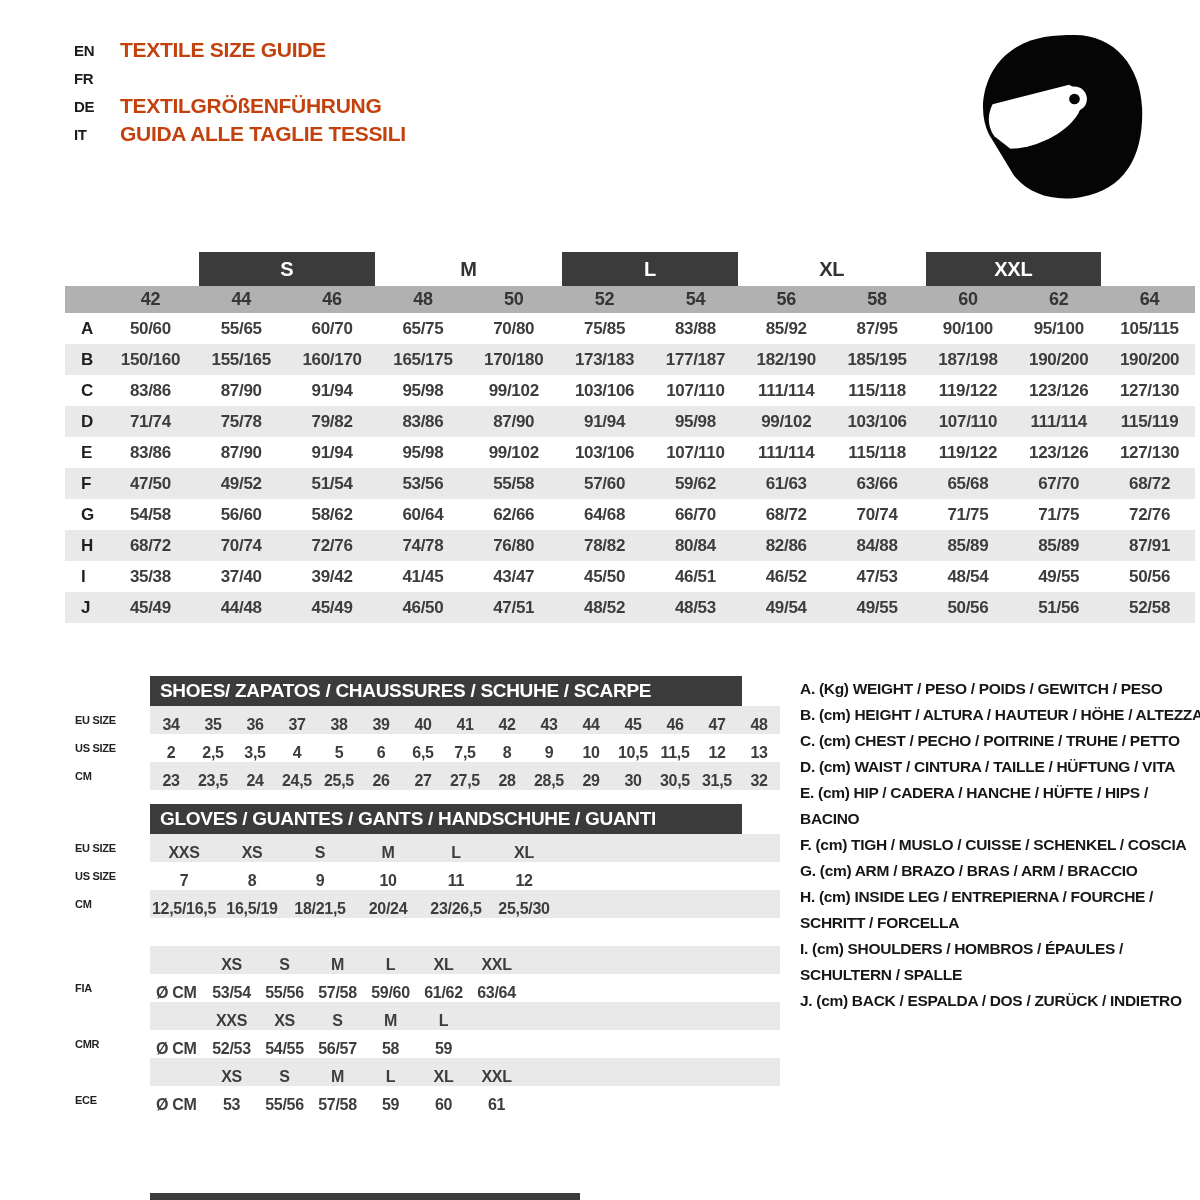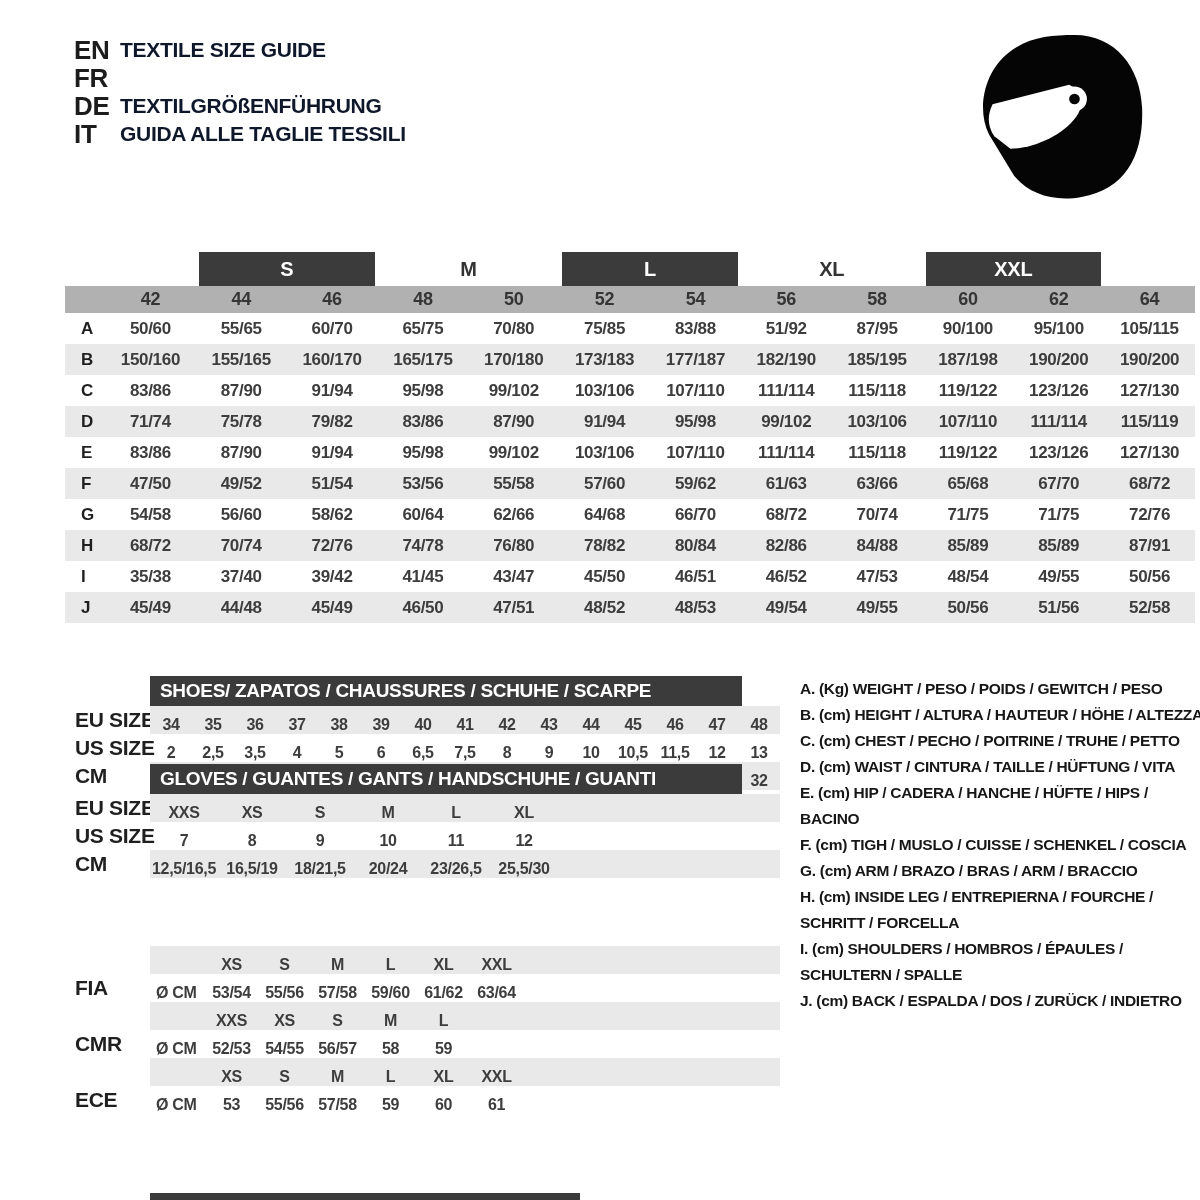--- a/index.html
+++ b/index.html
@@ -2,53 +2,53 @@
 <html><head>
 <meta charset="utf-8">
 <style>
   html,body{margin:0;padding:0;background:#fff;}
   .canvas{position:relative;width:1200px;height:1200px;background:#ffffff;overflow:hidden;
           font-family:"Liberation Sans",sans-serif;color:#2e2e2e;letter-spacing:-0.3px;}
 
   
   .lang-list{position:absolute;left:74px;top:36px;}
   .lang-row{display:flex;height:28px;align-items:center;}
-  .lang-code{width:46px;font-weight:bold;font-size:26px;color:#1c1c1c;}
-  .lang-label{font-weight:bold;font-size:21px;color:#0f172a;white-space:nowrap;}
+  .lang-code{width:46px;font-weight:bold;font-size:15px;color:#1c1c1c;}
+  .lang-label{font-weight:bold;font-size:21px;color:#c2410c;white-space:nowrap;}
 
   
   .helmet-box{position:absolute;left:968px;top:26px;width:188px;height:178px;}
 
   
   .main-table{position:absolute;left:65px;top:252px;width:1130px;}
   .g-row{display:grid;grid-template-columns:40px repeat(12,1fr);align-items:center;}
   .group-row{height:34px;}
   .num-row{height:27px;background:#b1b1b1;}
   .data-row{height:31px;}
   .stripe{background:#e9e9e9;}
   .g-cell{text-align:center;font-weight:bold;font-size:17px;color:#3d3d3d;white-space:nowrap;}
   .num-row .g-cell{font-size:18px;color:#353535;}
   .letter{text-align:left;padding-left:16px;color:#1f1f1f;}
   .group{font-size:20px;height:100%;display:flex;align-items:center;justify-content:center;color:#333;}
   .group.dark{background:#3b3b3b;color:#ffffff;margin:0 3px;}
 
   
   .sub{position:absolute;left:60px;}
   .sub-shoes{top:676px;}
-  .sub-gloves{top:764px;}
+  .sub-gloves{top:804px;}
   .sub-helmet{top:946px;}
   .sub-header{display:flex;}
   .hspacer{width:90px;}
   .bar{height:30px;background:#3b3b3b;color:#fff;font-weight:bold;font-size:19px;
        display:flex;align-items:center;padding-left:10px;box-sizing:border-box;white-space:nowrap;}
   .bar-wide{width:592px;}
   .bar-narrow{width:395px;}
   .srow{display:flex;height:28px;align-items:stretch;}
   .slabel{width:90px;display:flex;align-items:center;padding-left:15px;box-sizing:border-box;
-          font-weight:bold;font-size:21px;color:#1f1f1f;white-space:nowrap;}
+          font-weight:bold;font-size:11px;color:#1f1f1f;white-space:nowrap;}
   .scontent{width:630px;display:flex;align-items:flex-end;}
   .scell{text-align:center;font-weight:bold;font-size:16px;color:#3d3d3d;white-space:nowrap;}
   .cell-shoe{width:42px;}
   .cell-glove{width:68px;}
   .hunit{width:55px;padding-left:6px;box-sizing:border-box;font-weight:bold;font-size:16px;
          color:#3d3d3d;display:flex;align-items:center;white-space:nowrap;}
   .hcell{width:53px;text-align:center;font-weight:bold;font-size:16px;color:#3d3d3d;white-space:nowrap;}
 
   
   .legend{position:absolute;left:800px;top:676px;width:404px;}
@@ -117,21 +117,21 @@
       </div>
       <div class="g-row data-row">
         <div class="g-cell letter">A</div>
         <div class="g-cell">50/60</div>
         <div class="g-cell">55/65</div>
         <div class="g-cell">60/70</div>
         <div class="g-cell">65/75</div>
         <div class="g-cell">70/80</div>
         <div class="g-cell">75/85</div>
         <div class="g-cell">83/88</div>
-        <div class="g-cell">51/92</div>
+        <div class="g-cell">85/92</div>
         <div class="g-cell">87/95</div>
         <div class="g-cell">90/100</div>
         <div class="g-cell">95/100</div>
         <div class="g-cell">105/115</div>
       </div>
       <div class="g-row data-row stripe">
         <div class="g-cell letter">B</div>
         <div class="g-cell">150/160</div>
         <div class="g-cell">155/165</div>
         <div class="g-cell">160/170</div>

